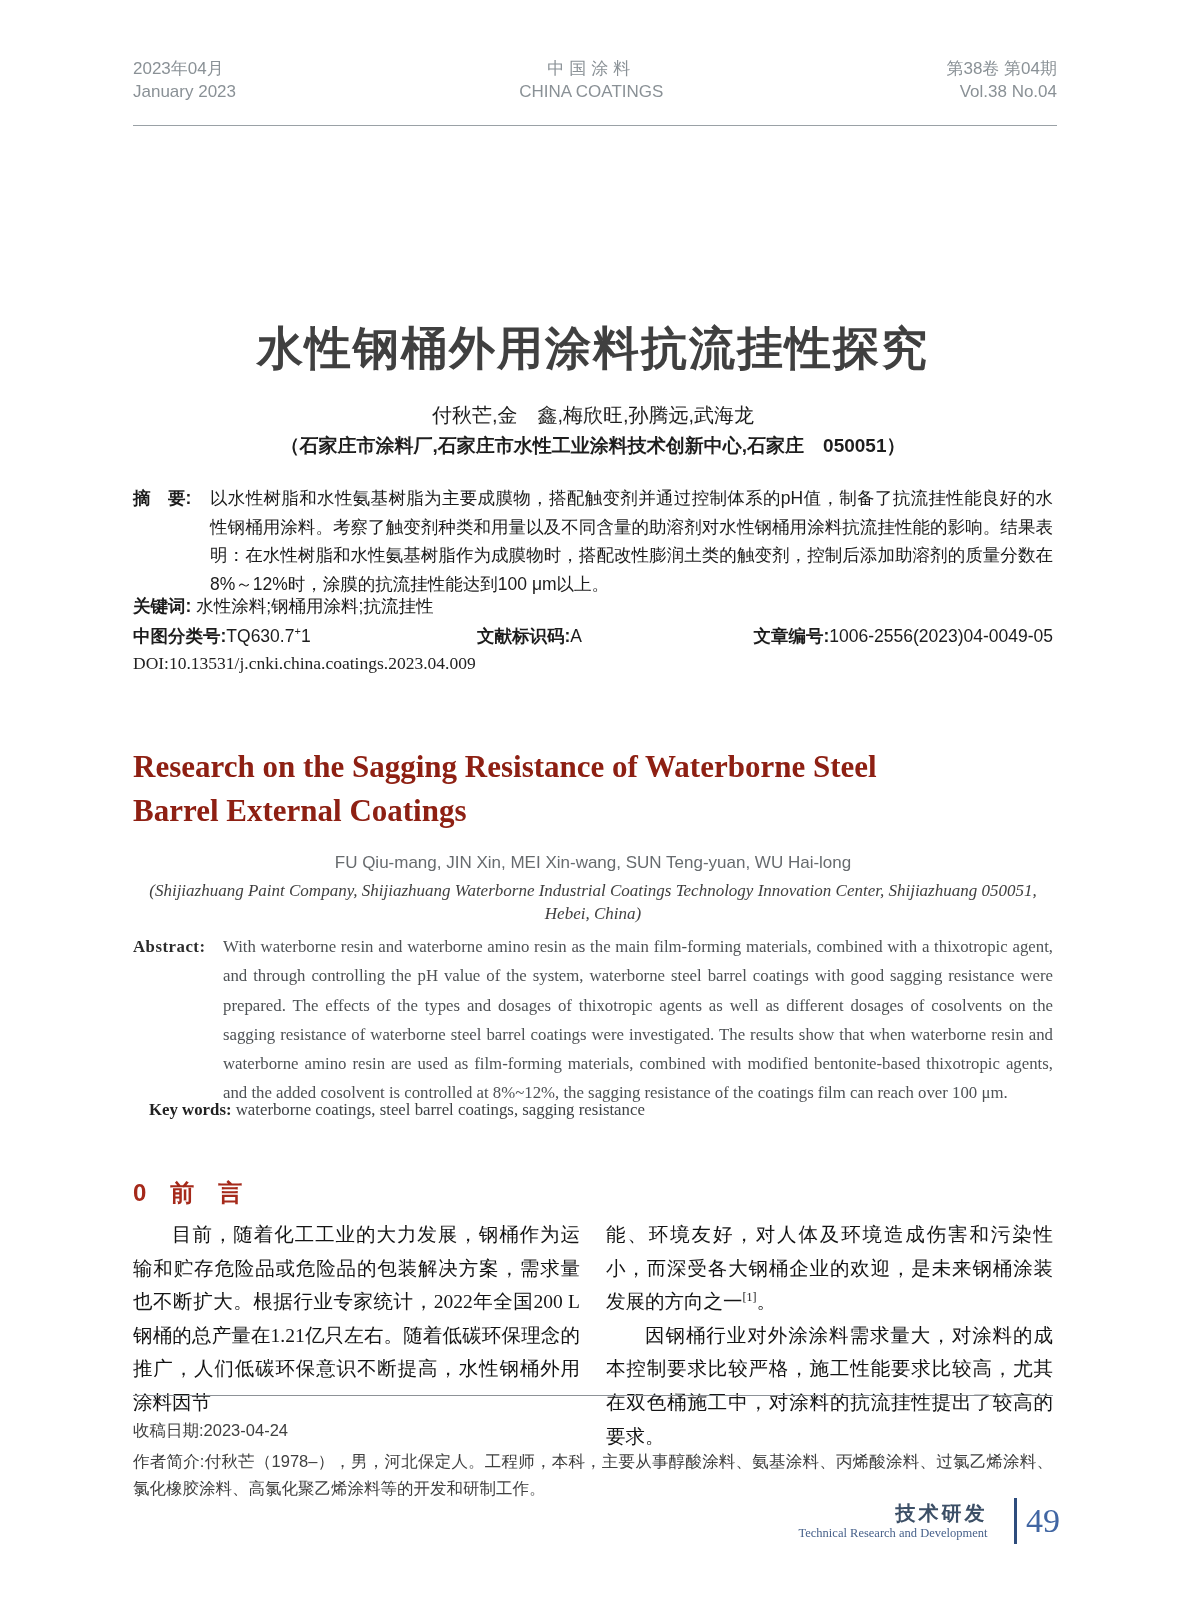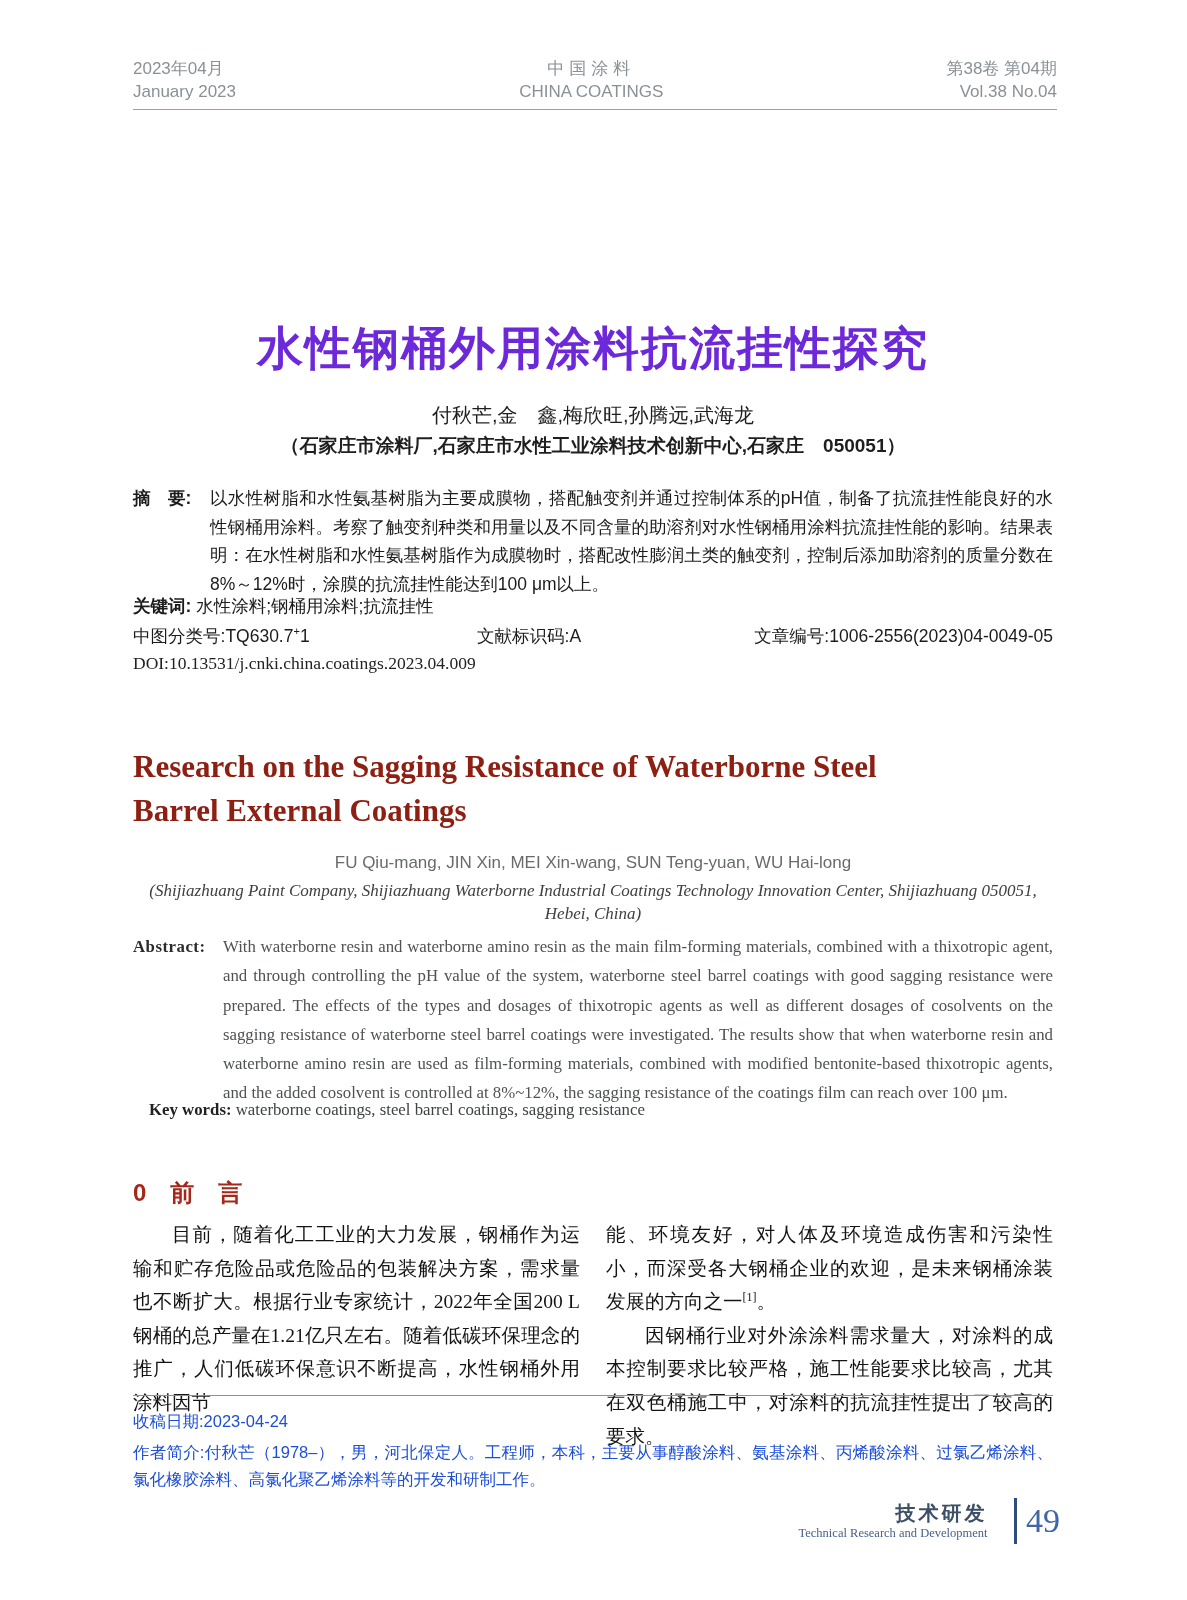--- a/index.html
+++ b/index.html
@@ -2,45 +2,45 @@
 <html><head>
 <meta charset="utf-8">
 <style>
   html,body{margin:0;padding:0;background:#e8e8e8;}
   .page{position:relative;width:1187px;height:1600px;background:#ffffff;
         font-family:"Liberation Sans",sans-serif;color:#1c1c1c;overflow:hidden;margin:0 auto;
         box-shadow:0 0 4px rgba(0,0,0,.15);}
   .abs{position:absolute;}
 
   
-  .hdr{left:133px;right:130px;top:57px;border-bottom:1.5px solid #9aa1a6;padding-bottom:6px;
+  .hdr{left:133px;right:130px;top:57px;border-bottom:1.5px solid #9aa1a6;padding-bottom:22px;
        display:flex;justify-content:space-between;color:#8a9196;font-size:17px;line-height:23px;}
   .hdr .c{text-align:center;}
   .hdr .r{text-align:right;}
   .hdr .cn{letter-spacing:5px;}
 
   
   .content{left:133px;width:920px;top:0;height:1600px;}
 
   .title-cn{position:absolute;top:318px;width:100%;text-align:center;font-size:46px;font-weight:bold;
-            color:#6d28d9;letter-spacing:2px;}
+            color:#404040;letter-spacing:2px;}
   .authors-cn{position:absolute;top:402px;width:100%;text-align:center;font-size:20px;color:#1e1e1e;}
   .affil-cn{position:absolute;top:433px;width:100%;text-align:center;font-size:19px;font-weight:bold;color:#1e1e1e;}
 
   .abstract-cn{position:absolute;top:484px;left:0;width:920px;padding-left:77px;box-sizing:border-box;
                font-size:17.5px;line-height:28.5px;text-align:justify;color:#1b1b1b;}
   .abstract-cn .lbl{position:absolute;left:0;top:0;font-weight:bold;}
   .kw-cn{position:absolute;top:594px;left:0;font-size:17.5px;color:#1b1b1b;}
   .kw-cn .lbl{font-weight:bold;}
 
   .meta-row{position:absolute;top:624px;left:0;width:920px;height:26px;font-size:17.5px;}
   .meta-row .m1{position:absolute;left:0;}
   .meta-row .m2{position:absolute;left:344px;}
   .meta-row .m3{position:absolute;right:0;}
-  .meta-row .lbl{font-weight:normal;}
+  .meta-row .lbl{font-weight:bold;}
   .meta-row sup{font-size:11px;}
   .doi{position:absolute;top:653px;left:0;font-family:"Liberation Serif",serif;font-size:17.5px;color:#222;}
 
   .title-en{position:absolute;top:745px;width:100%;text-align:left;
             font-family:"Liberation Serif",serif;font-weight:bold;font-size:31px;line-height:44px;color:#8e2013;}
   .authors-en{position:absolute;top:853px;width:100%;text-align:center;font-size:17px;color:#676b6e;}
   .affil-en{position:absolute;top:879px;width:100%;text-align:center;font-family:"Liberation Serif",serif;
             font-style:italic;font-size:17px;line-height:23px;color:#404040;}
 
   .abstract-en{position:absolute;top:932px;left:0;width:920px;padding-left:90px;box-sizing:border-box;
@@ -54,21 +54,21 @@
   .col{width:447px;font-family:"Liberation Serif",serif;font-size:19.5px;line-height:33.6px;
        text-align:justify;color:#141414;}
   .sec-head{font-family:"Liberation Sans",sans-serif;font-size:24px;font-weight:bold;color:#a5291a;
             margin:0 0 10px 0;line-height:30px;}
   .col p{margin:0;}
   .indent{text-indent:2em;}
   .col-r{padding-top:40px;box-sizing:border-box;}
   .col sup{font-size:12px;line-height:0;}
 
   .footnote{position:absolute;top:1395px;left:0;width:920px;border-top:1px solid #8d9297;
-            padding-top:12px;font-size:16.5px;line-height:27px;color:#1d4ed8;text-align:justify;}
+            padding-top:21px;font-size:16.5px;line-height:27px;color:#404040;text-align:justify;}
   .footnote .row1{margin-bottom:4px;}
 
   .pgfooter{position:absolute;top:1498px;right:127px;display:flex;align-items:center;}
   .pgfooter .labels{text-align:right;margin-right:26px;}
   .pgfooter .cnlab{font-size:20px;font-weight:bold;color:#3c4f66;letter-spacing:3px;line-height:24px;}
   .pgfooter .enlab{font-family:"Liberation Serif",serif;font-weight:normal;font-size:12.5px;color:#47618a;line-height:16px;}
   .pgfooter .bar{width:3.5px;height:46px;background:#2e4d7d;margin-right:9px;}
   .pgfooter .num{font-family:"Liberation Serif",serif;font-size:34px;color:#4166a3;line-height:46px;}
 </style>
 </head>

